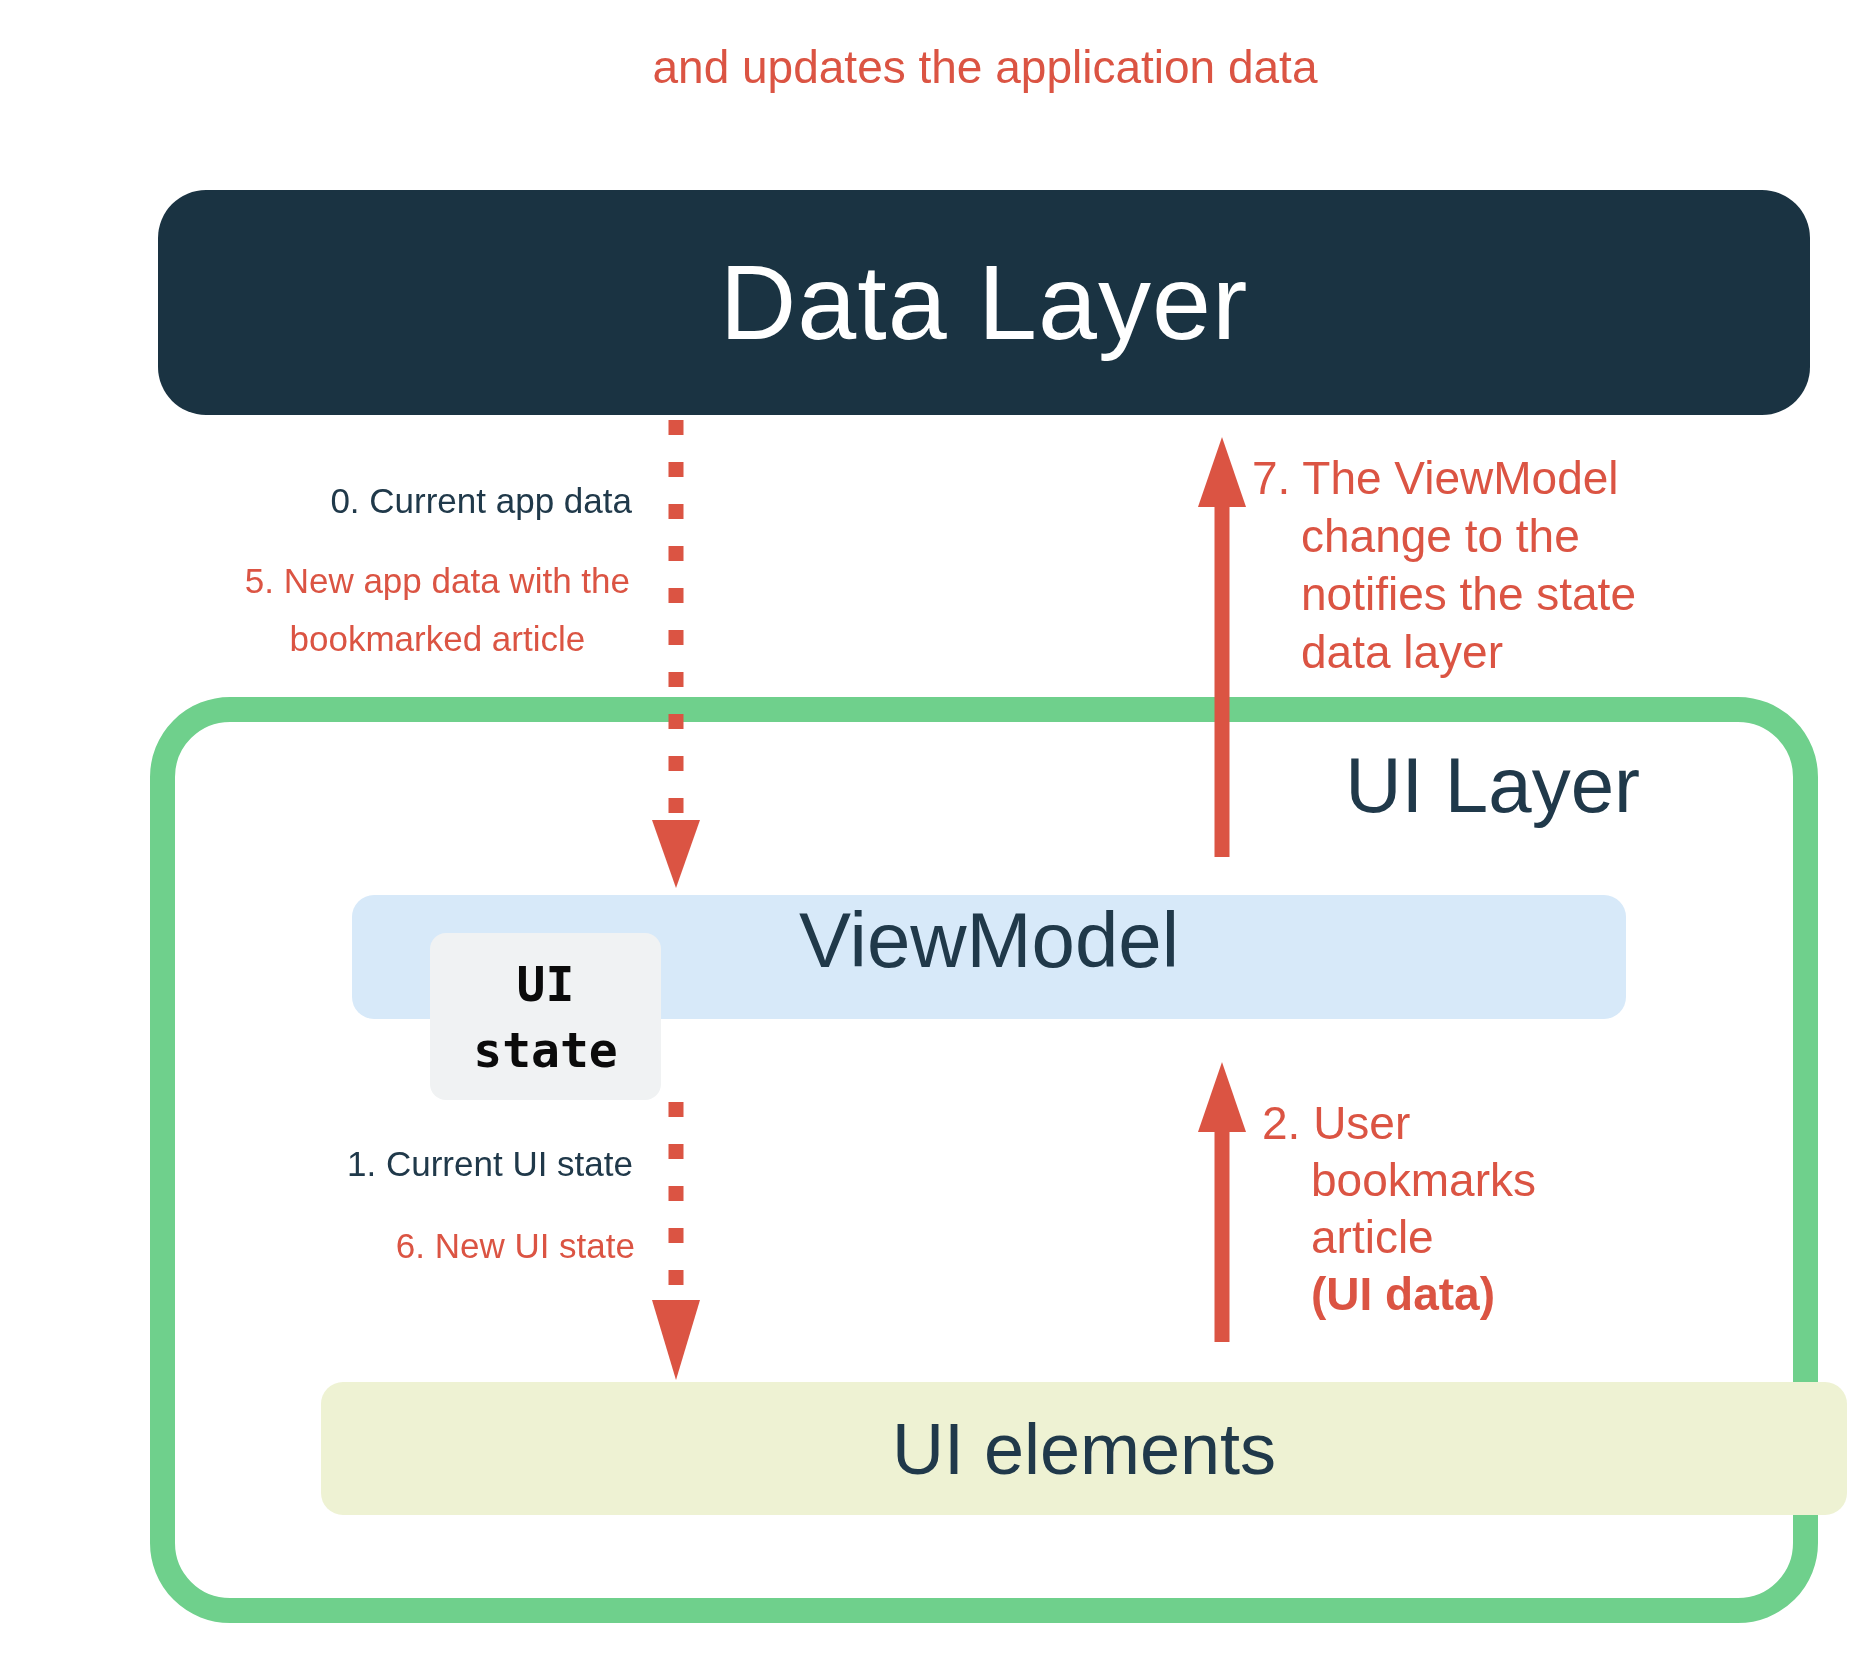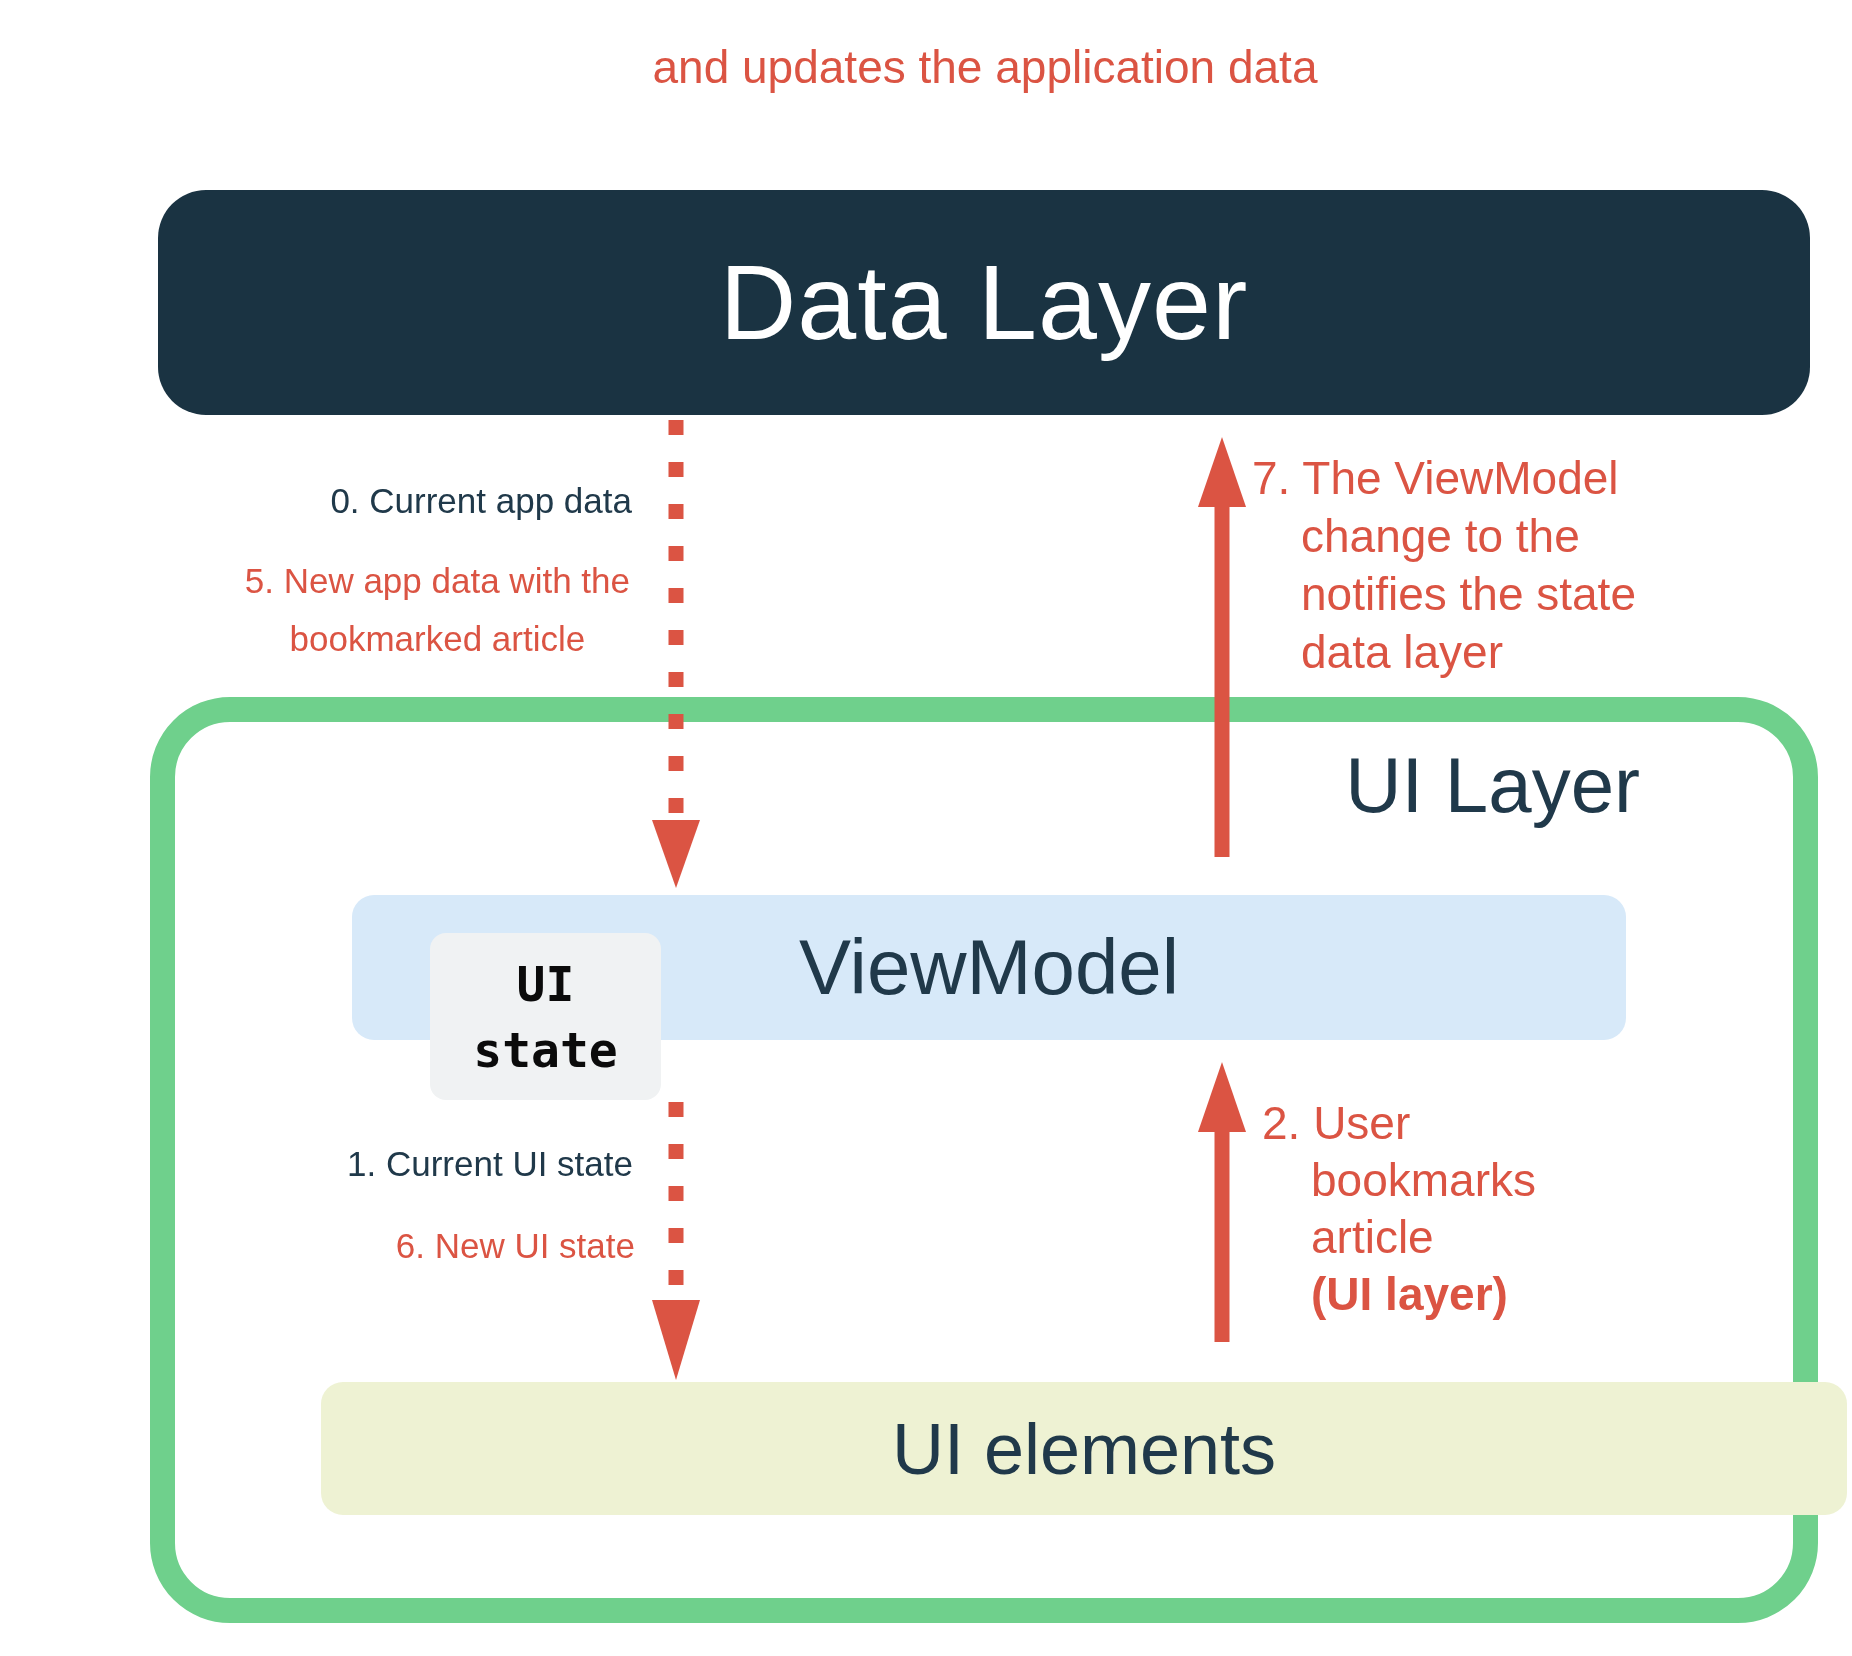--- a/index.html
+++ b/index.html
@@ -53,23 +53,23 @@
     box-sizing: border-box;
     background: transparent;
   }
   .ui-layer-label {
     position: absolute; top: 744px; right: 212px;
     font-size: 78px; line-height: 82px; color: var(--navy_text);
   }
 
   .viewmodel-box {
     position: absolute; left: 352px; top: 895px;
-    width: 1274px; height: 145px;
+    width: 1274px; height: 124px;
     background: var(--light_blue); border-radius: 22px;
-    display: flex; align-items: center; justify-content: center;
+    display: flex; align-items: flex-start; justify-content: center;
   }
   .viewmodel-box .box-title { color: var(--navy_text); font-size: 78px; }
 
   .ui-state-chip {
     position: absolute; left: 430px; top: 933px;
     width: 231px; height: 167px;
     background: var(--chip_bg); border-radius: 16px;
     display: flex; flex-direction: column; align-items: center; justify-content: center;
     z-index: 3;
   }
@@ -121,21 +121,21 @@
     <div>7. The ViewModel</div>
     <div class="cont">change to the</div>
     <div class="cont">notifies the state</div>
     <div class="cont">data layer</div>
   </div>
 
   <div class="hang-block ann-step2 red-text">
     <div>2. User</div>
     <div class="cont">bookmarks</div>
     <div class="cont">article</div>
-    <div class="cont bold-line">(UI layer)</div>
+    <div class="cont bold-line">(UI data)</div>
   </div>
 
   <div class="ui-layer-box"></div>
   <div class="ui-layer-label">UI Layer</div>
 
   <div class="viewmodel-box">
     <span class="box-title">ViewModel</span>
   </div>
 
   <div class="ui-state-chip">

